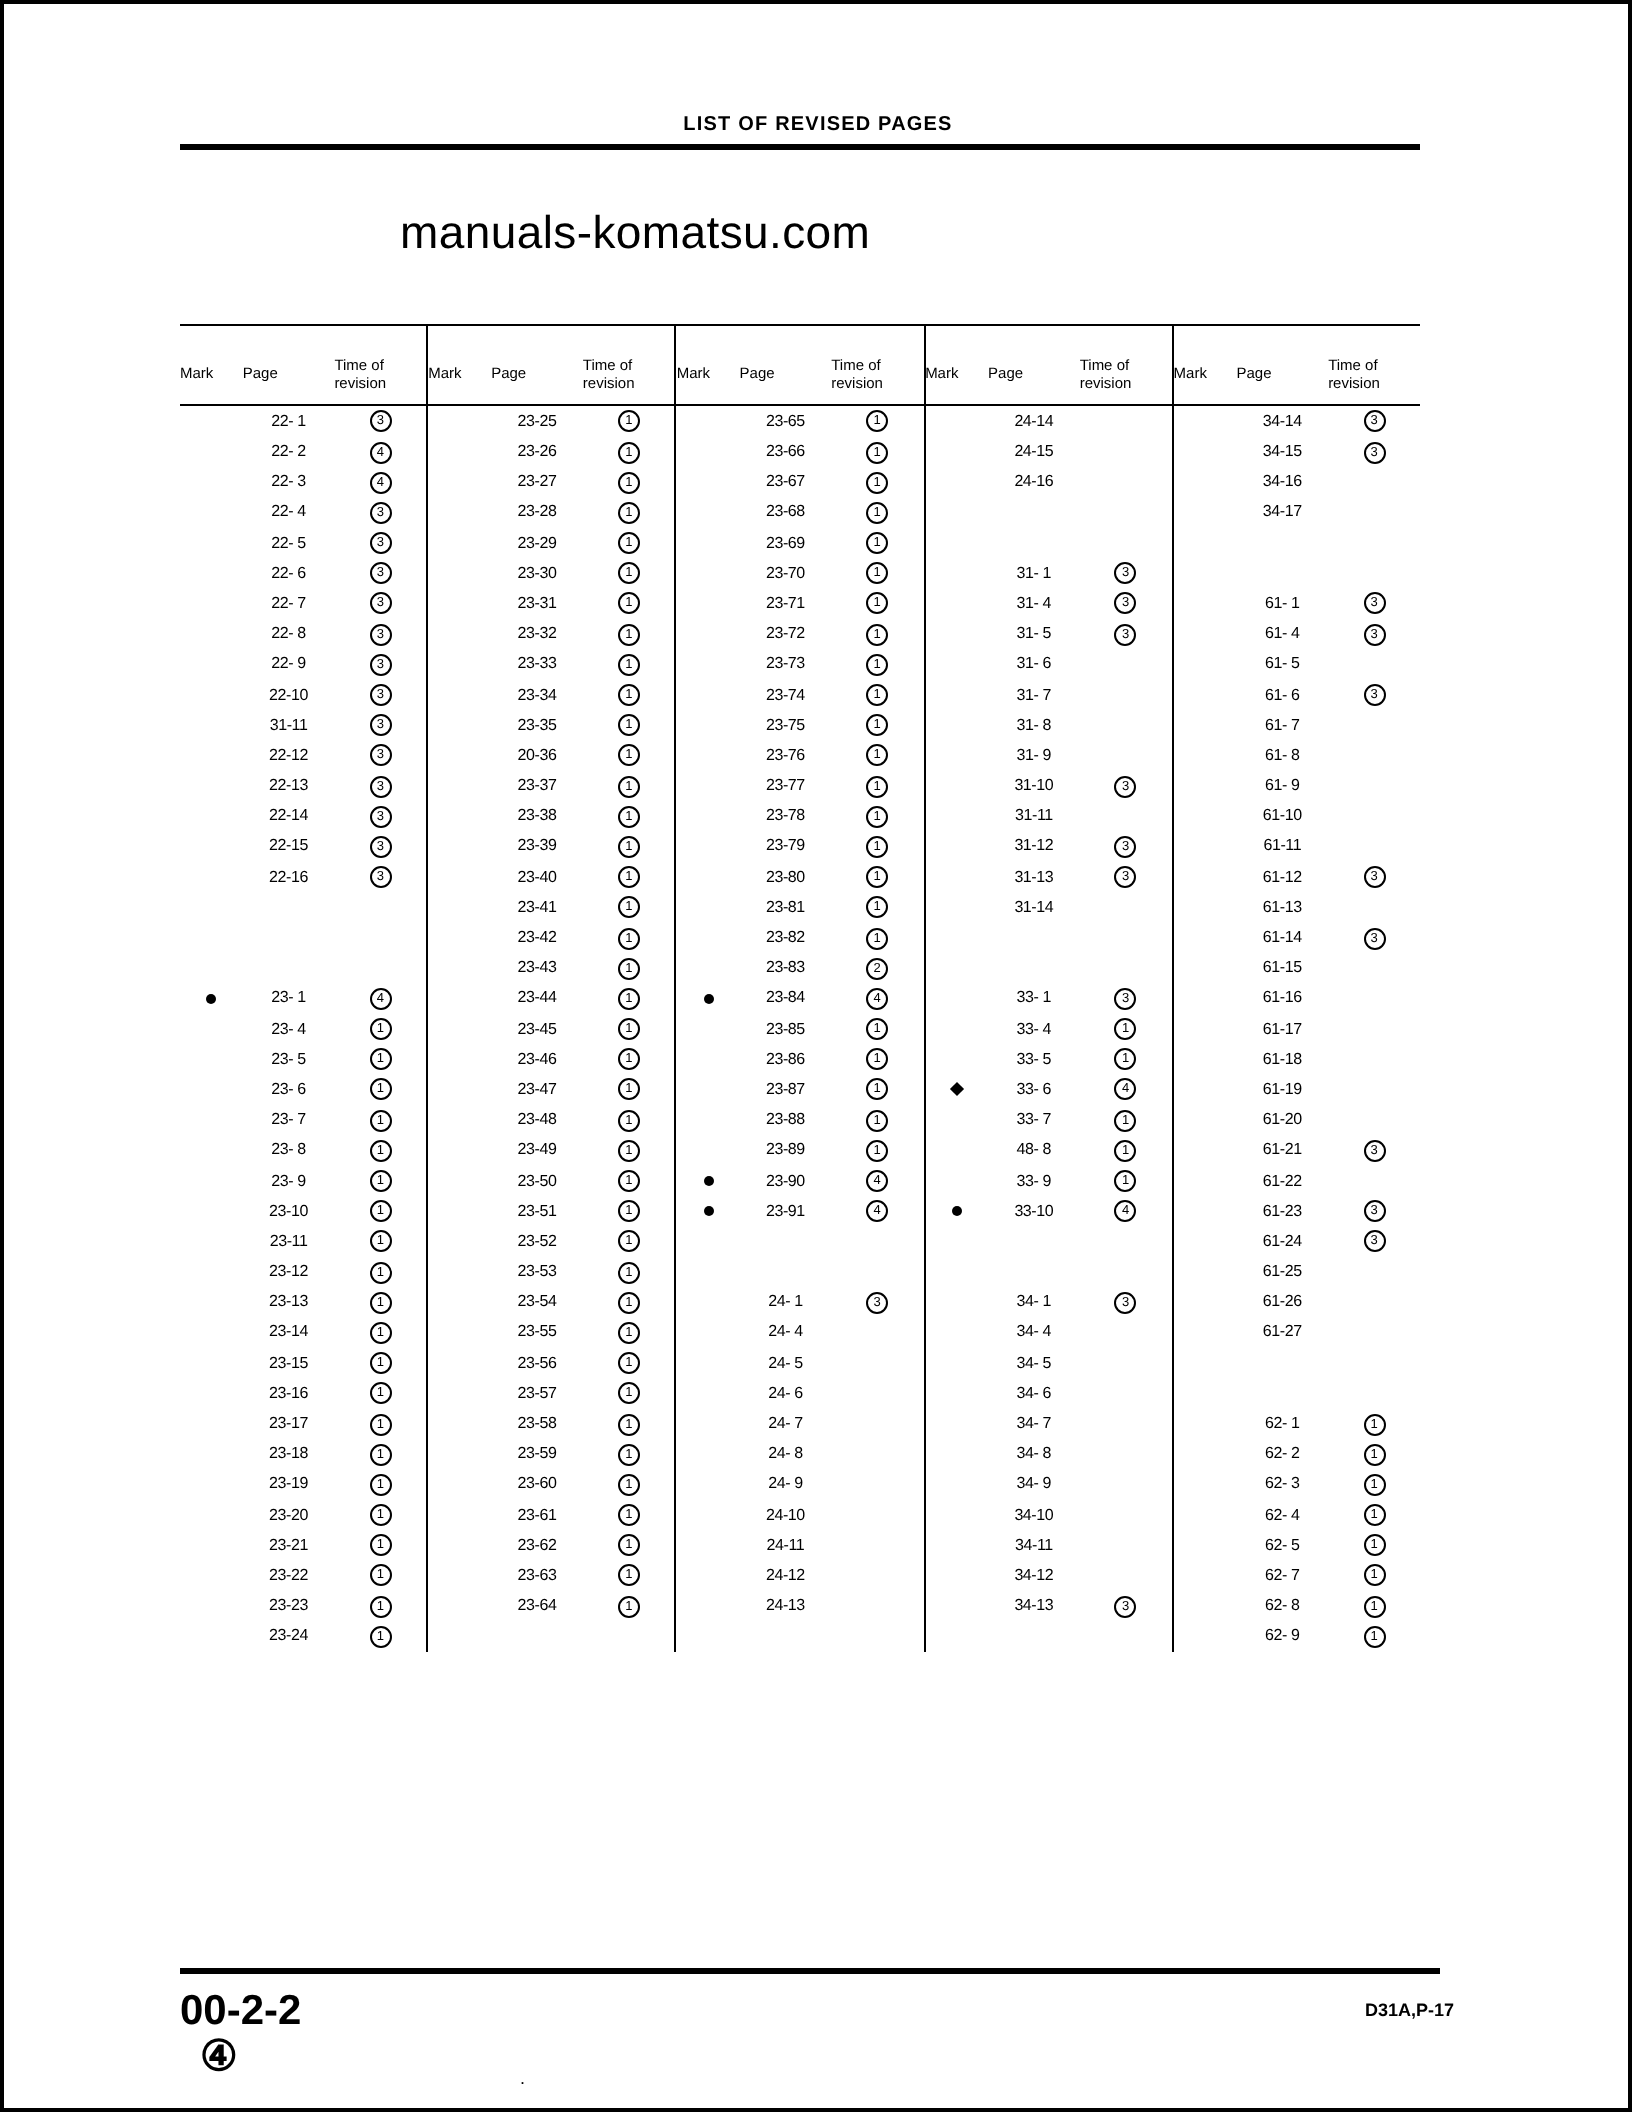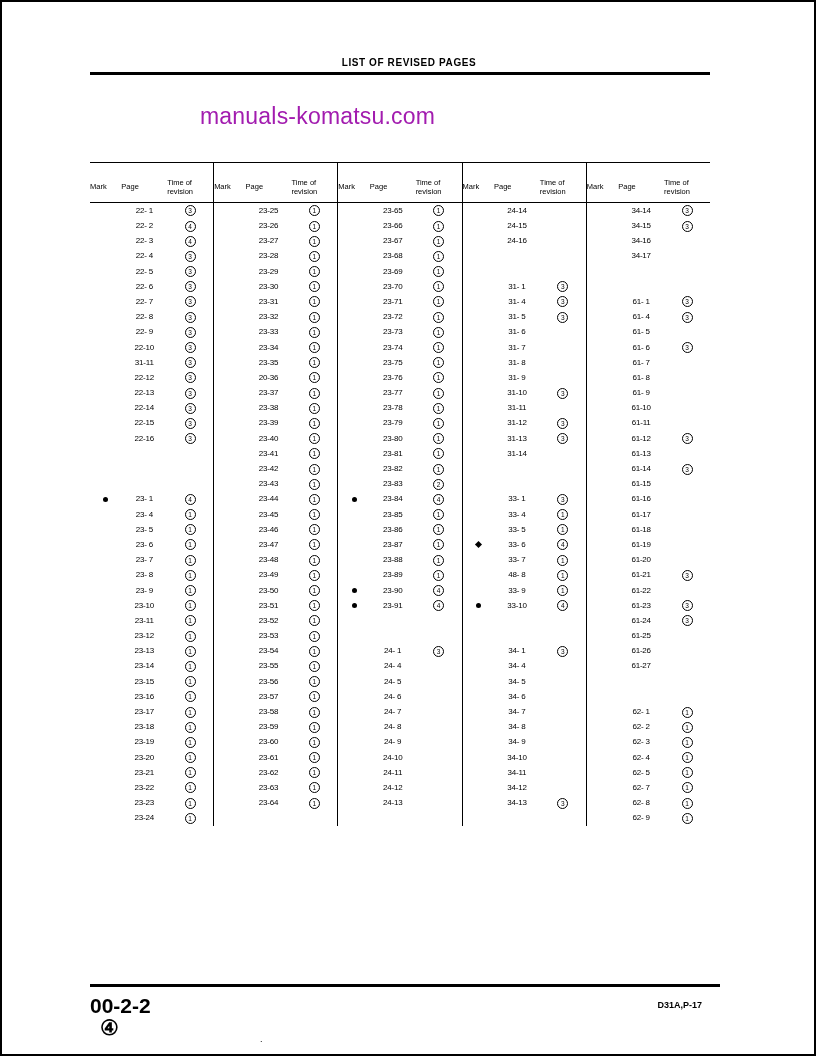--- a/index.html
+++ b/index.html
@@ -39,21 +39,21 @@
   .rule-top {
     height: 3px;
     background: #000;
     width: 620px;
     margin-left: 0;
   }
   .watermark {
     text-align: left;
     margin: 28px 0 0 110px;
     font-size: 23px;
-    color: #a21caf;
+    color: #000000;
     letter-spacing: 0.2px;
   }
 
   
   .tbl-wrap {
     position: absolute;
     left: 88px;
     top: 160px;
     width: 630px;
   }
@@ -130,21 +130,21 @@
     font-size: 21px;
     font-weight: bold;
   }
   .footer-left .sub {
     display: block;
     margin-left: 10px;
     margin-top: -2px;
   }
   .footer-right {
     position: absolute;
-    right: 112px;
+    right: 87px;
     top: 998px;
     font-size: 9px;
     font-weight: bold;
   }
   .tiny-mark {
     position: absolute;
     left: 258px;
     top: 1032px;
     font-size: 9px;
   }

